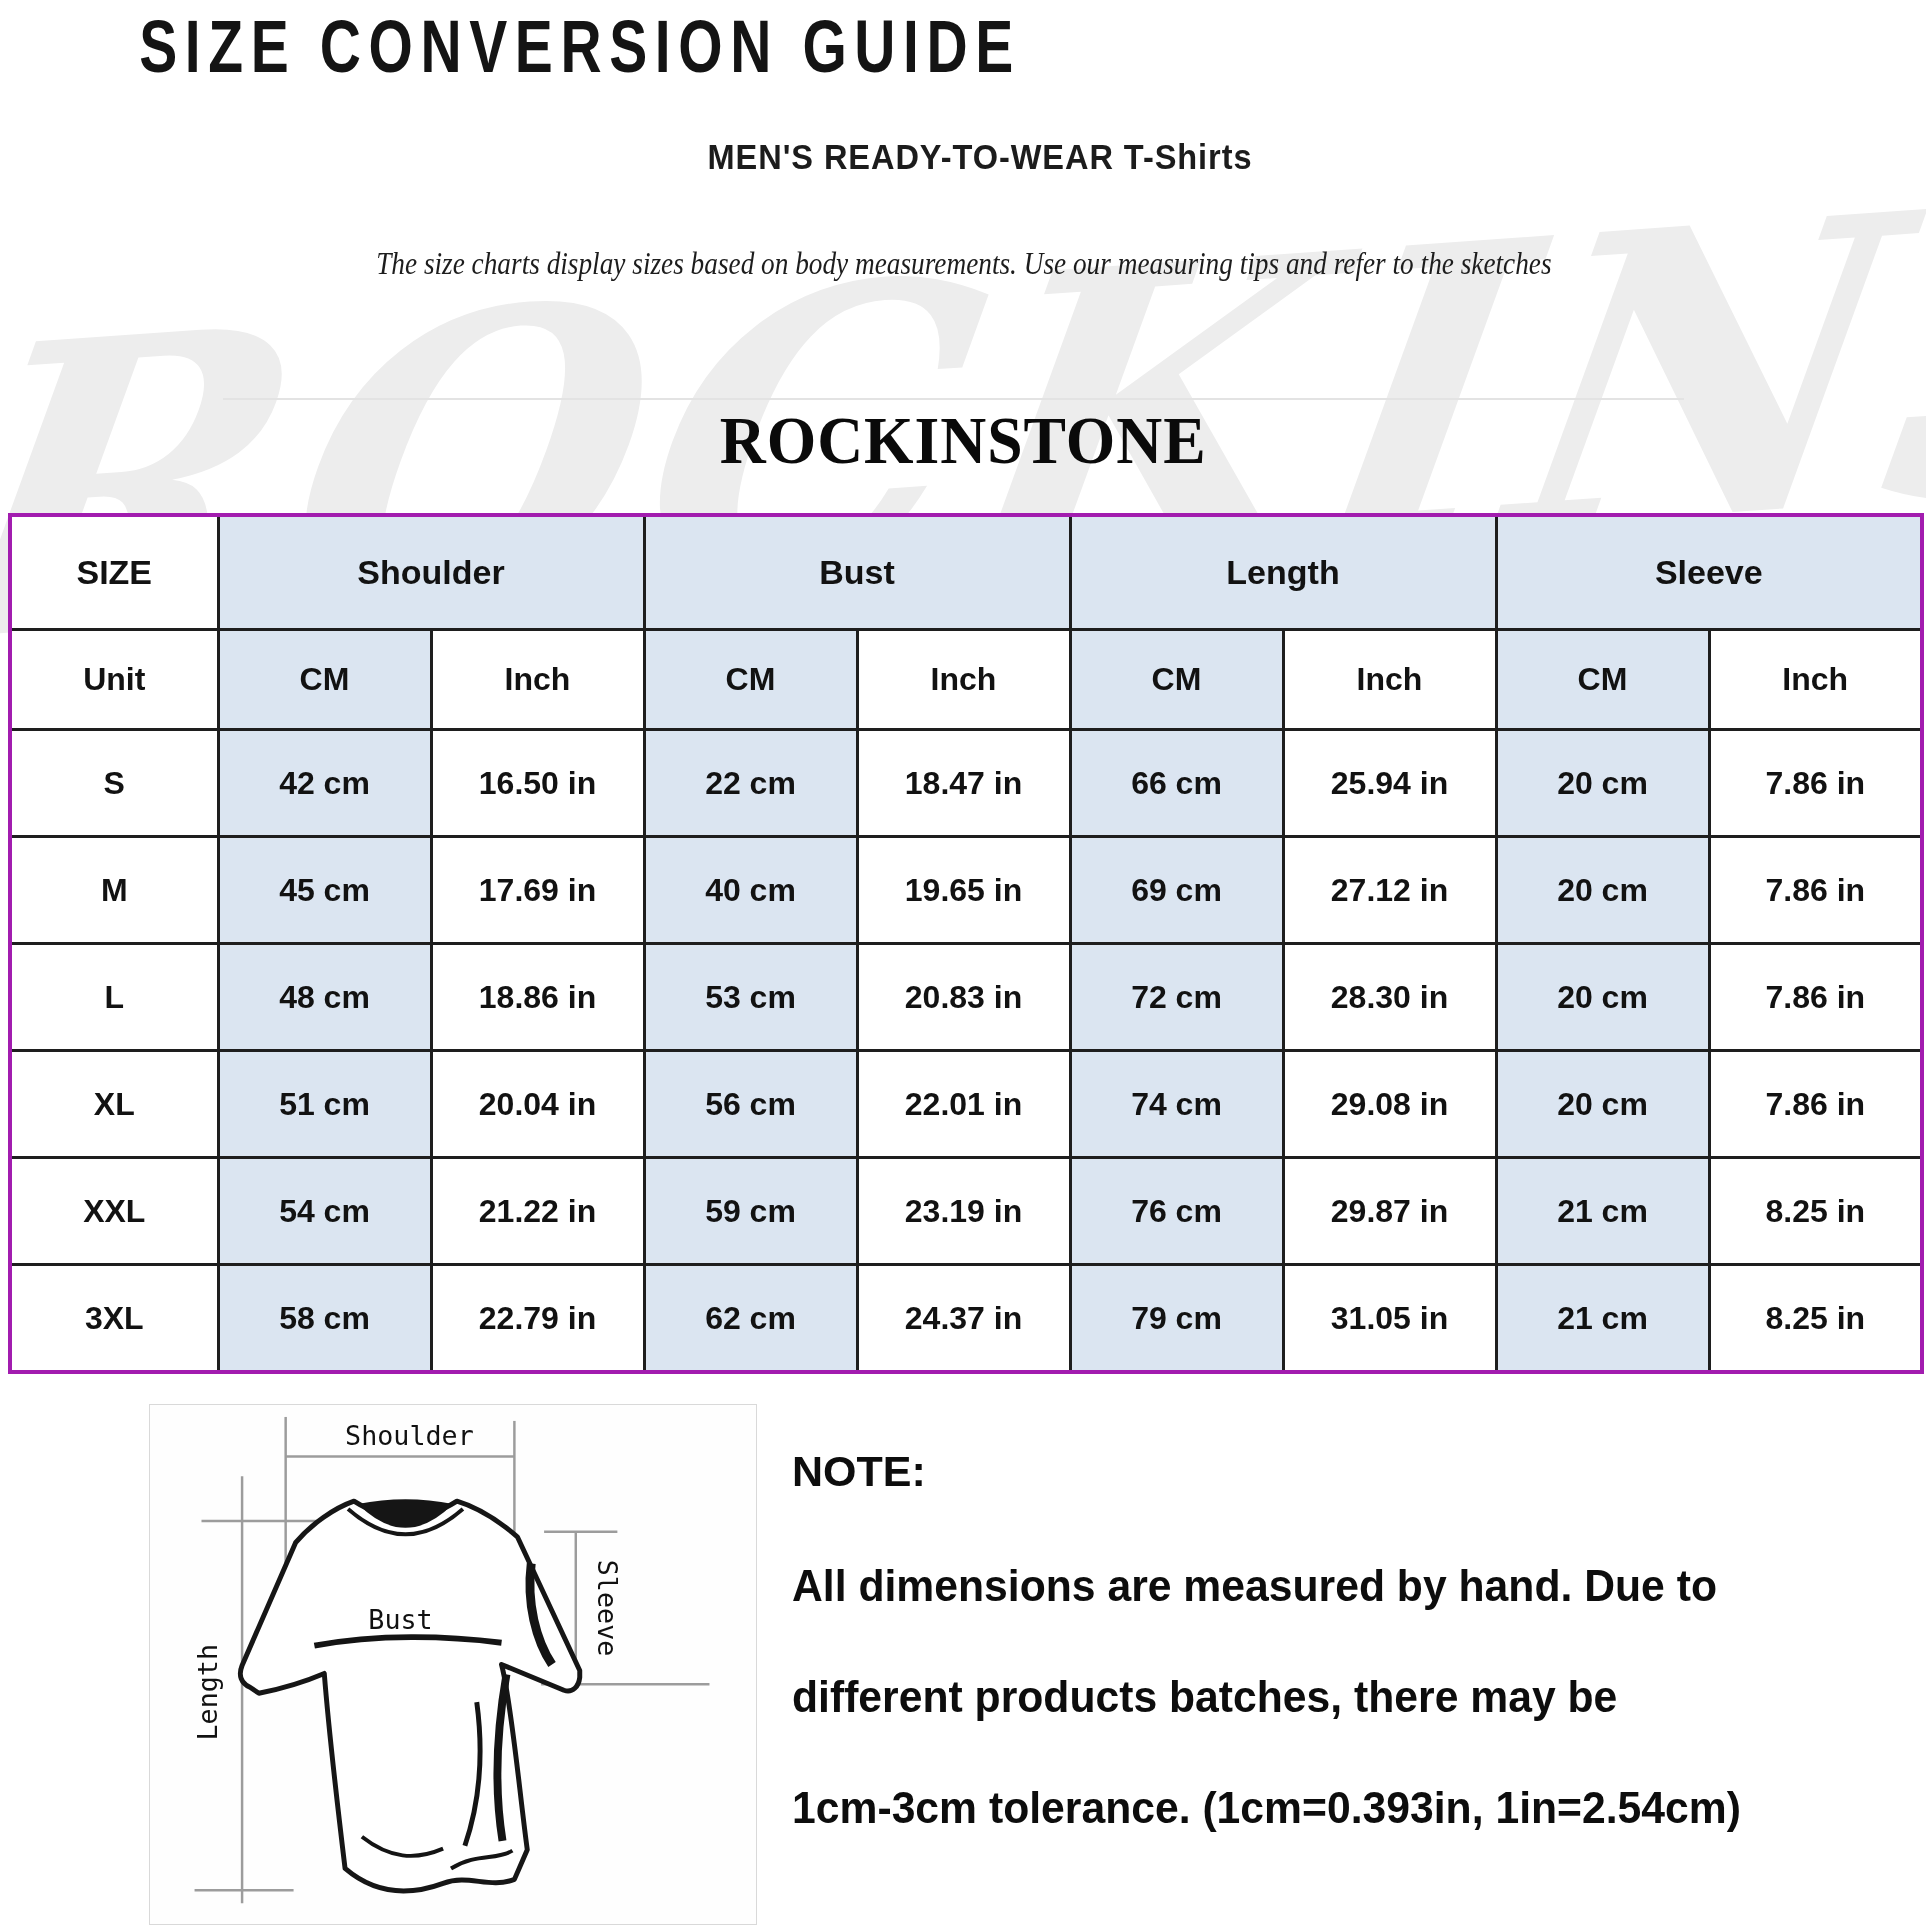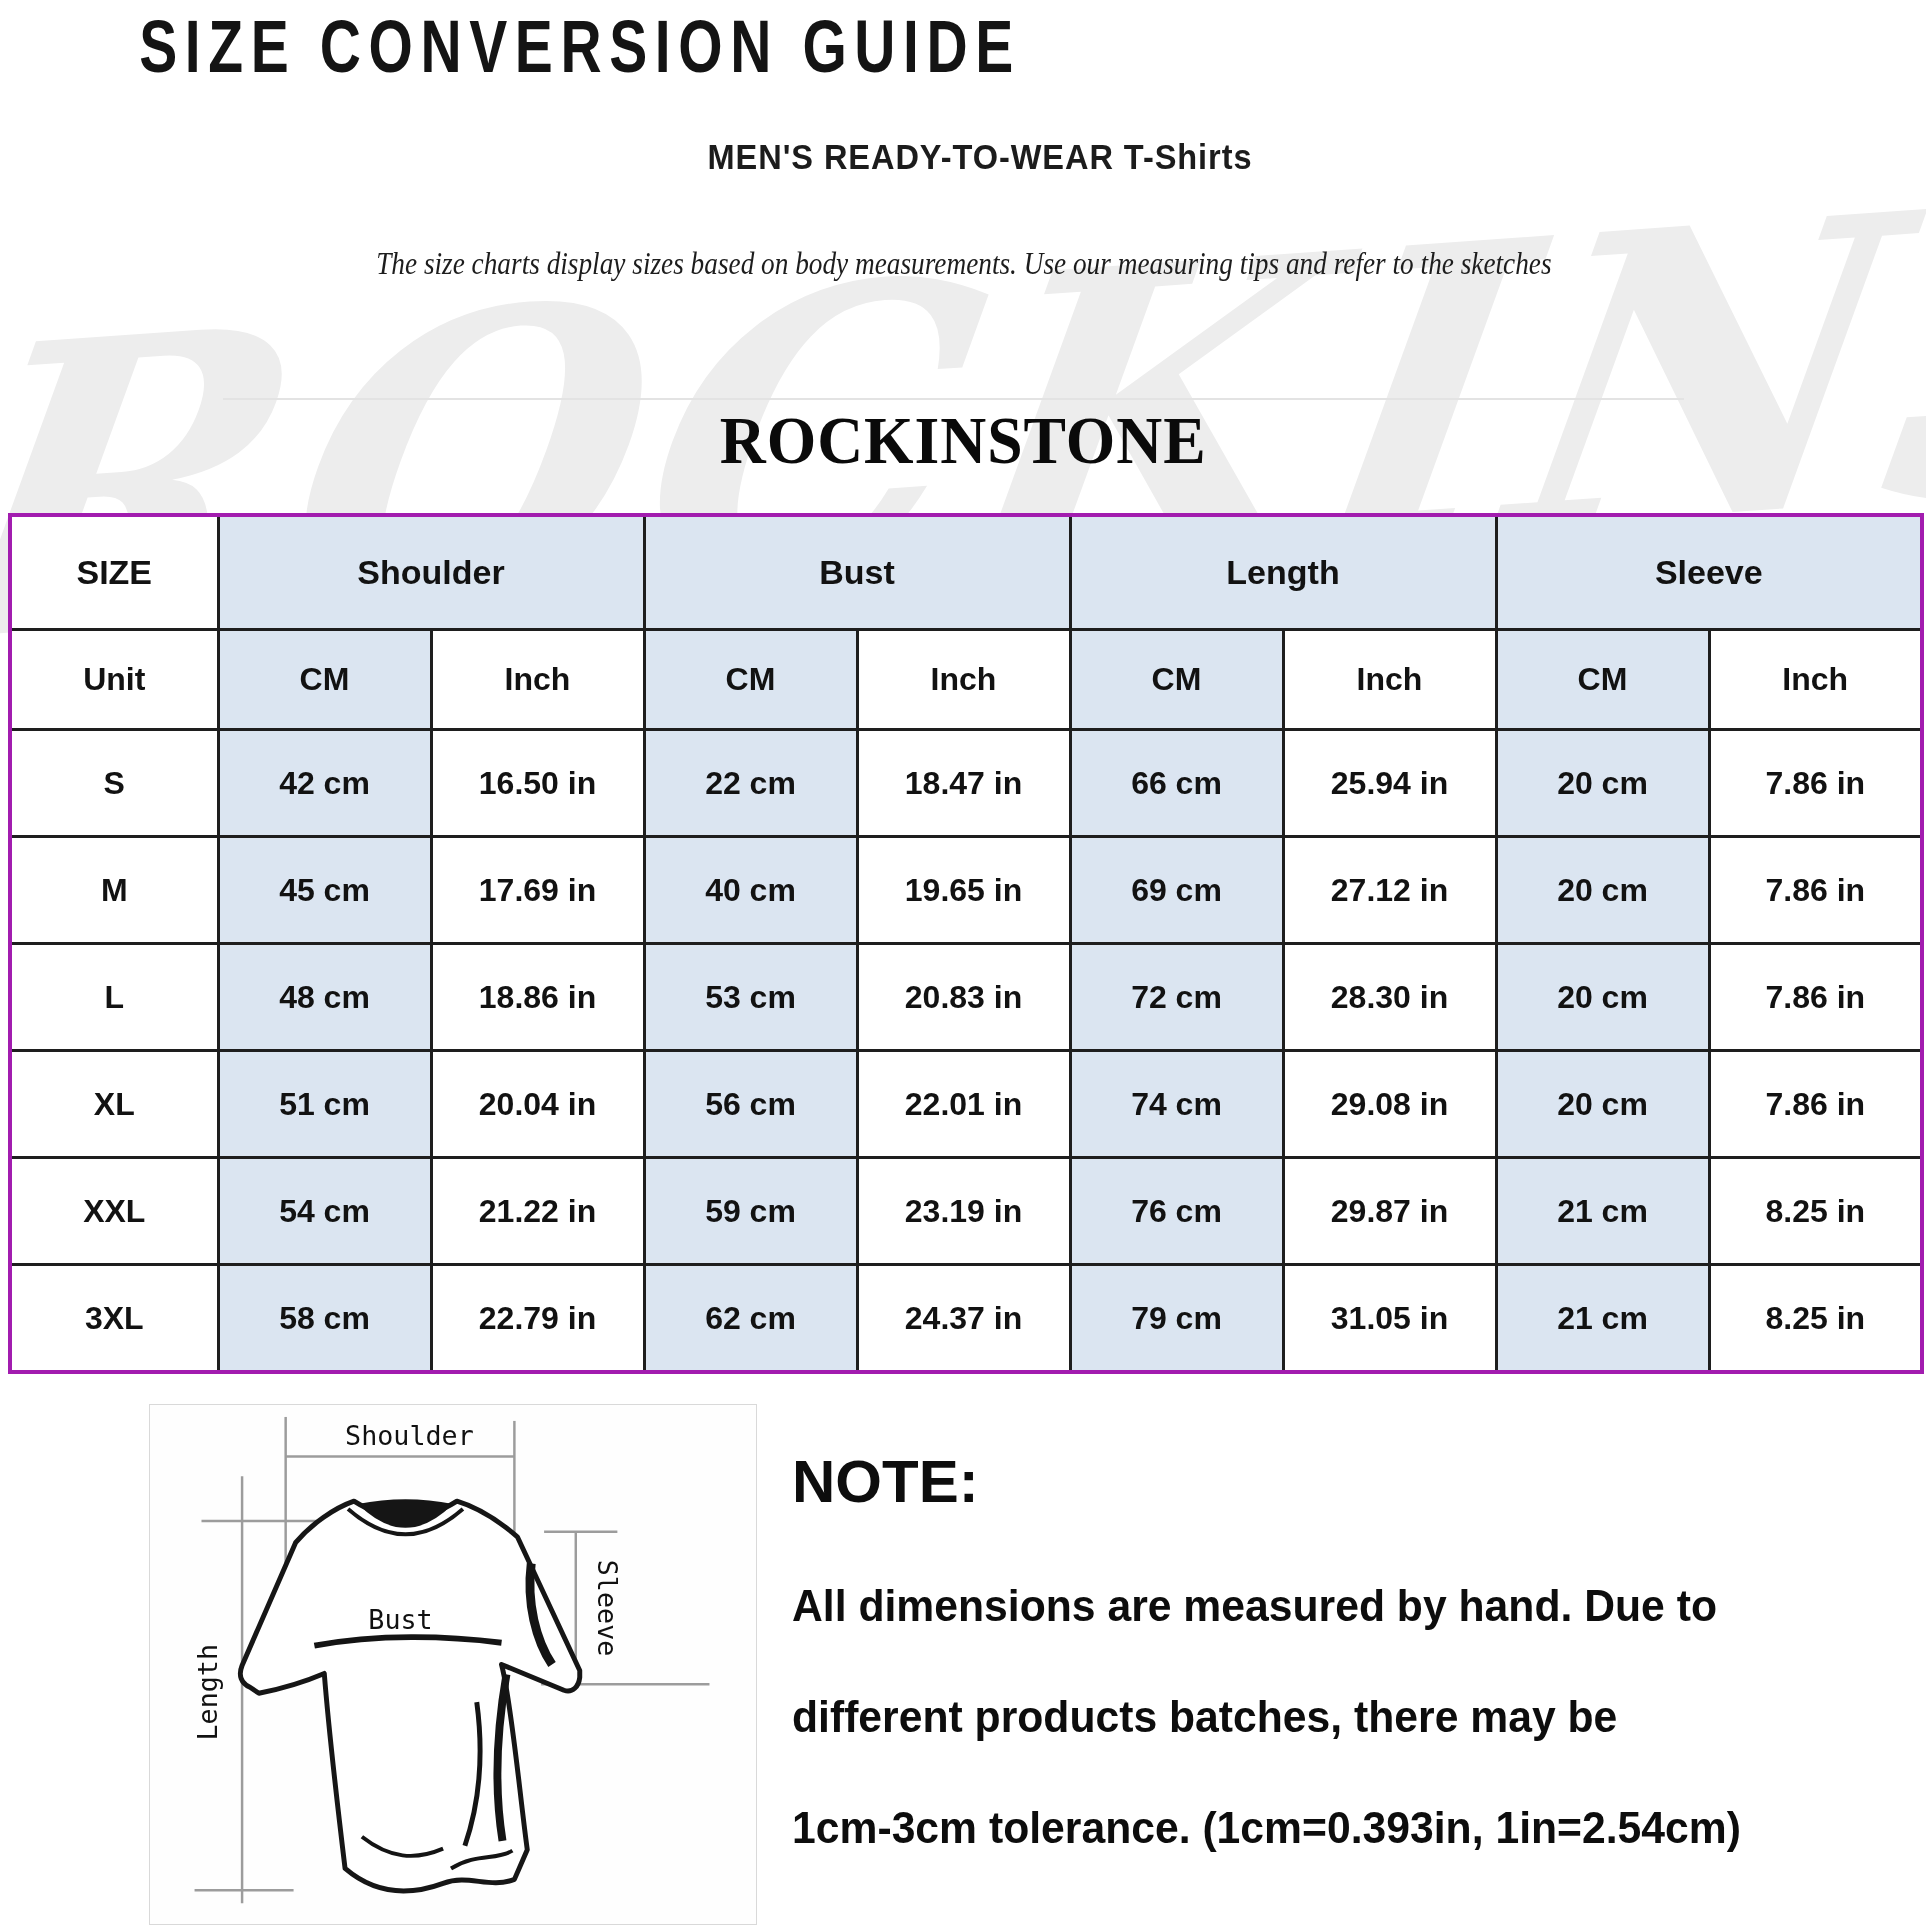--- a/index.html
+++ b/index.html
@@ -45,21 +45,21 @@
   td.blue{background:#dbe5f1;}
 
   
   .diagram{position:absolute;left:149px;top:1404px;width:606px;height:519px;
            border:1px solid #d9d9d9;background:#fefefe;}
   .diagram svg{display:block;}
   .diagram text{font-family:"DejaVu Sans Mono",monospace;font-size:27px;fill:#111;}
 
   
   .note{position:absolute;left:792px;top:1447px;width:1089px;}
-  .note .note-heading{font-size:60px;font-weight:bold;color:#0d0d0d;margin:0 0 34px 0;}
+  .note .note-heading{font-size:43px;font-weight:bold;color:#0d0d0d;margin:0 0 34px 0;}
   .note .note-line{font-size:44px;font-weight:bold;color:#0d0d0d;line-height:111px;
                    white-space:nowrap;transform:scaleX(0.97);transform-origin:left;}
 </style>
 </head>
 <body>
 
 <div class="page">
 
   <div class="watermark">ROCKINSTONE</div>
 

